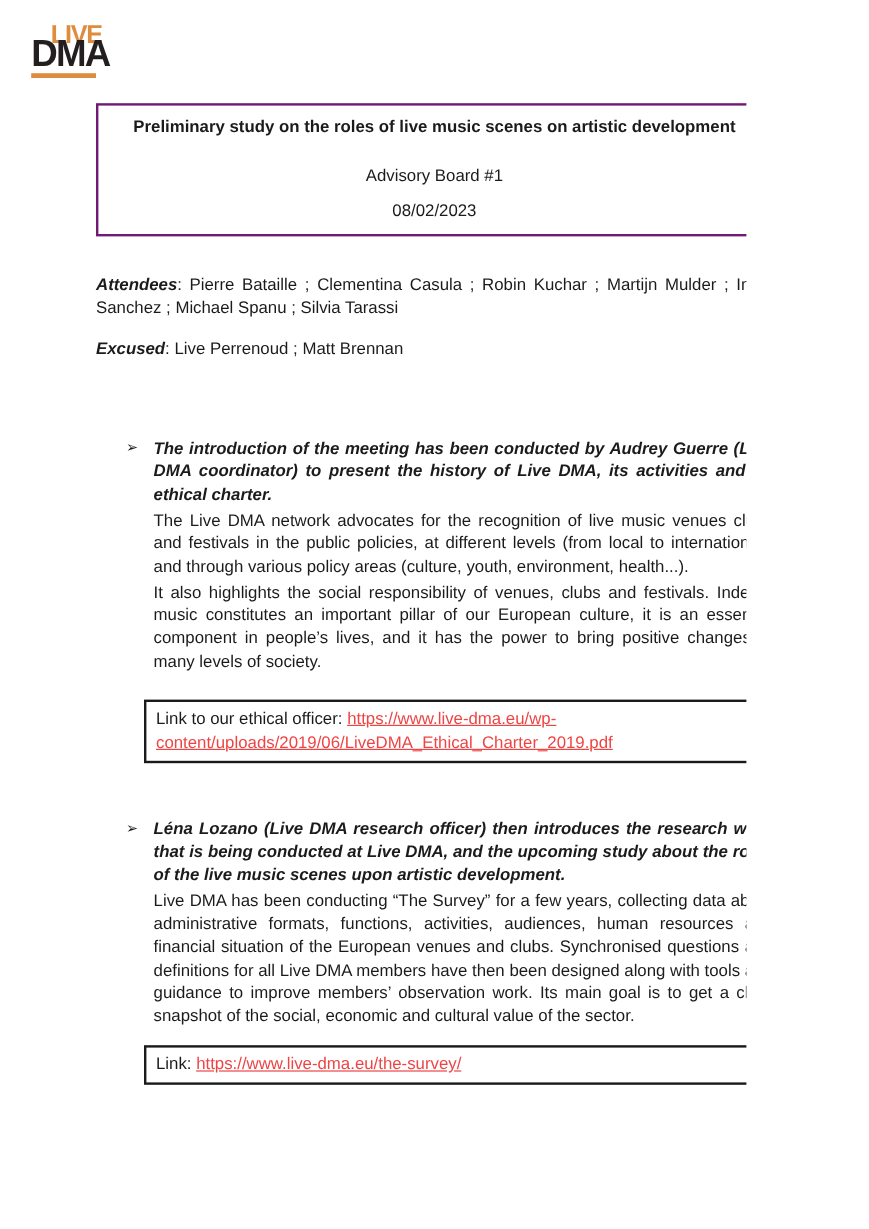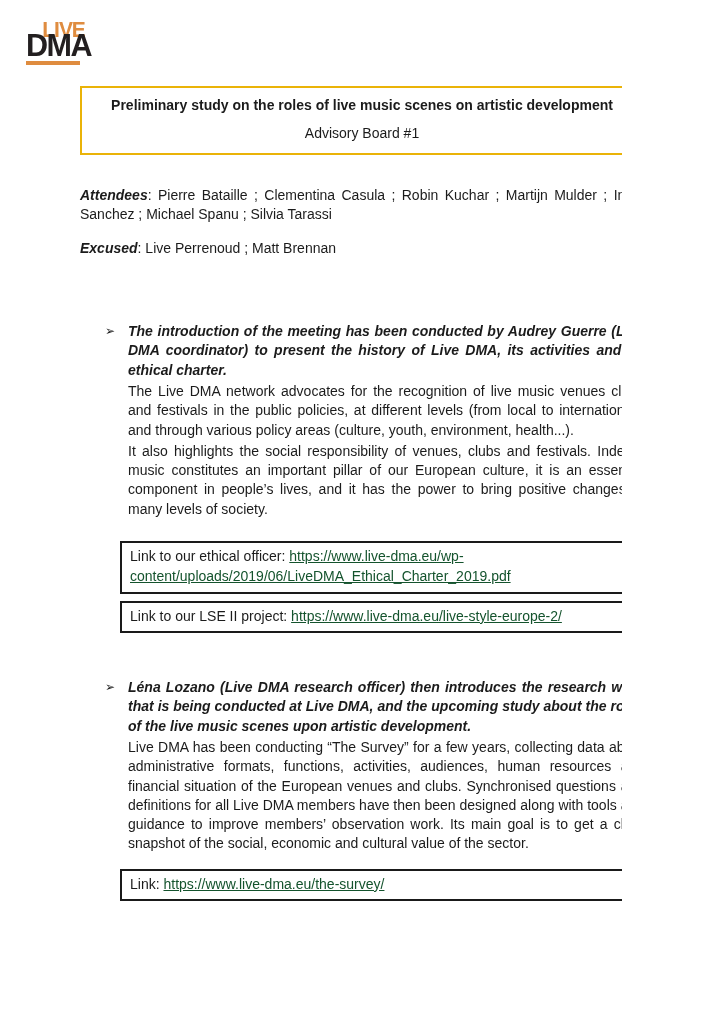--- a/index.html
+++ b/index.html
@@ -46,27 +46,27 @@
     margin-top: 2px;
     width: 54px;
     height: 4px;
     background: #df8c3f;
   }
 
   
   .content { position: absolute; left: 80px; top: 86px; width: 564px; }
 
   .header-box {
-    border: 2px solid #eab308;
+    border: 2px solid #701a75;
     text-align: center;
     padding: 9px 12px 12px 12px;
     font-size: 14px;
   }
   .header-box .title { font-weight: bold; }
-  .header-box .subtitle { margin-top: 12px; }
+  .header-box .subtitle { margin-top: 25px; }
   .header-box .date { margin-top: 13px; }
 
   p.body-text {
     font-size: 14px;
     line-height: 1.38;
     text-align: justify;
   }
   .attendees { margin-top: 31px; }
   .excused { margin-top: 14px; }
   .label-bold { font-weight: bold; font-style: italic; }
@@ -101,21 +101,21 @@
     width: 524px;
     border: 2px solid #1a1a1a;
     padding: 3px 8px 5px 8px;
     font-size: 14px;
     line-height: 1.45;
   }
   .link-box-1 { margin-top: 22px; }
   .link-box-2 { margin-top: 7px; }
   .link-box-3 { margin-top: 15px; }
   .hyperlink {
-    color: #14532d;
+    color: #ef4444;
     text-decoration: underline;
     overflow-wrap: break-word;
     word-break: break-word;
     cursor: pointer;
   }
 </style>
 </head>
 <body>
 
 <div class="page">
@@ -124,37 +124,37 @@
     <span class="logo-live">LIVE</span>
     <span class="logo-dma">DMA</span>
     <div class="logo-bar"></div>
   </div>
 
   <div class="content">
 
     <div class="header-box">
       <div class="title">Preliminary study on the roles of live music scenes on artistic development</div>
       <div class="subtitle">Advisory Board #1</div>
+      <div class="date">08/02/2023</div>
     </div>
 
     <p class="body-text attendees"><span class="label-bold">Attendees</span><span>:  Pierre  Bataille ;  Clementina  Casula ;  Robin  Kuchar ;  Martijn  Mulder ;  Inigo  Sanchez ; Michael Spanu ; Silvia Tarassi</span></p>
 
     <p class="body-text excused"><span class="label-bold">Excused</span><span>: Live Perrenoud ; Matt Brennan</span></p>
 
     <div class="bullet-item bullet-1">
       <span class="marker">➢</span>
       <span class="bullet-text">The introduction of the meeting has been conducted by Audrey Guerre (Live DMA coordinator) to present the history of Live DMA, its activities and its ethical charter.</span>
     </div>
 
     <p class="body-text indent-para">The Live DMA network advocates for the recognition of live music venues clubs and festivals in the public policies, at different levels (from local to international), and through various policy areas (culture, youth, environment, health...).</p>
     <p class="body-text indent-para">It also highlights the social responsibility of venues, clubs and festivals. Indeed, music constitutes an important pillar of our European culture, it is an essential component in people’s lives, and it has the power to bring positive changes to many levels of society.</p>
 
     <div class="link-box link-box-1"><span>Link to our ethical officer:  </span><a class="hyperlink">https://www.live-dma.eu/wp-content/uploads/2019/06/LiveDMA_Ethical_Charter_2019.pdf</a></div>
 
-    <div class="link-box link-box-2"><span>Link to our LSE II project: </span><a class="hyperlink">https://www.live-dma.eu/live-style-europe-2/</a></div>
 
     <div class="bullet-item bullet-2">
       <span class="marker">➢</span>
       <span class="bullet-text">Léna Lozano (Live DMA research officer) then introduces the research work that is being conducted at Live DMA, and the upcoming study about the roles of the live music scenes upon artistic development.</span>
     </div>
 
     <p class="body-text indent-para">Live DMA has been conducting “The Survey” for a few years, collecting data about administrative formats, functions, activities, audiences, human resources and financial situation of the European venues and clubs. Synchronised questions and definitions for all Live DMA members have then been designed along with tools and guidance to improve members’ observation work. Its main goal is to get a clear snapshot of the social, economic and cultural value of the sector.</p>
 
     <div class="link-box link-box-3"><span>Link: </span><a class="hyperlink">https://www.live-dma.eu/the-survey/</a></div>
 

